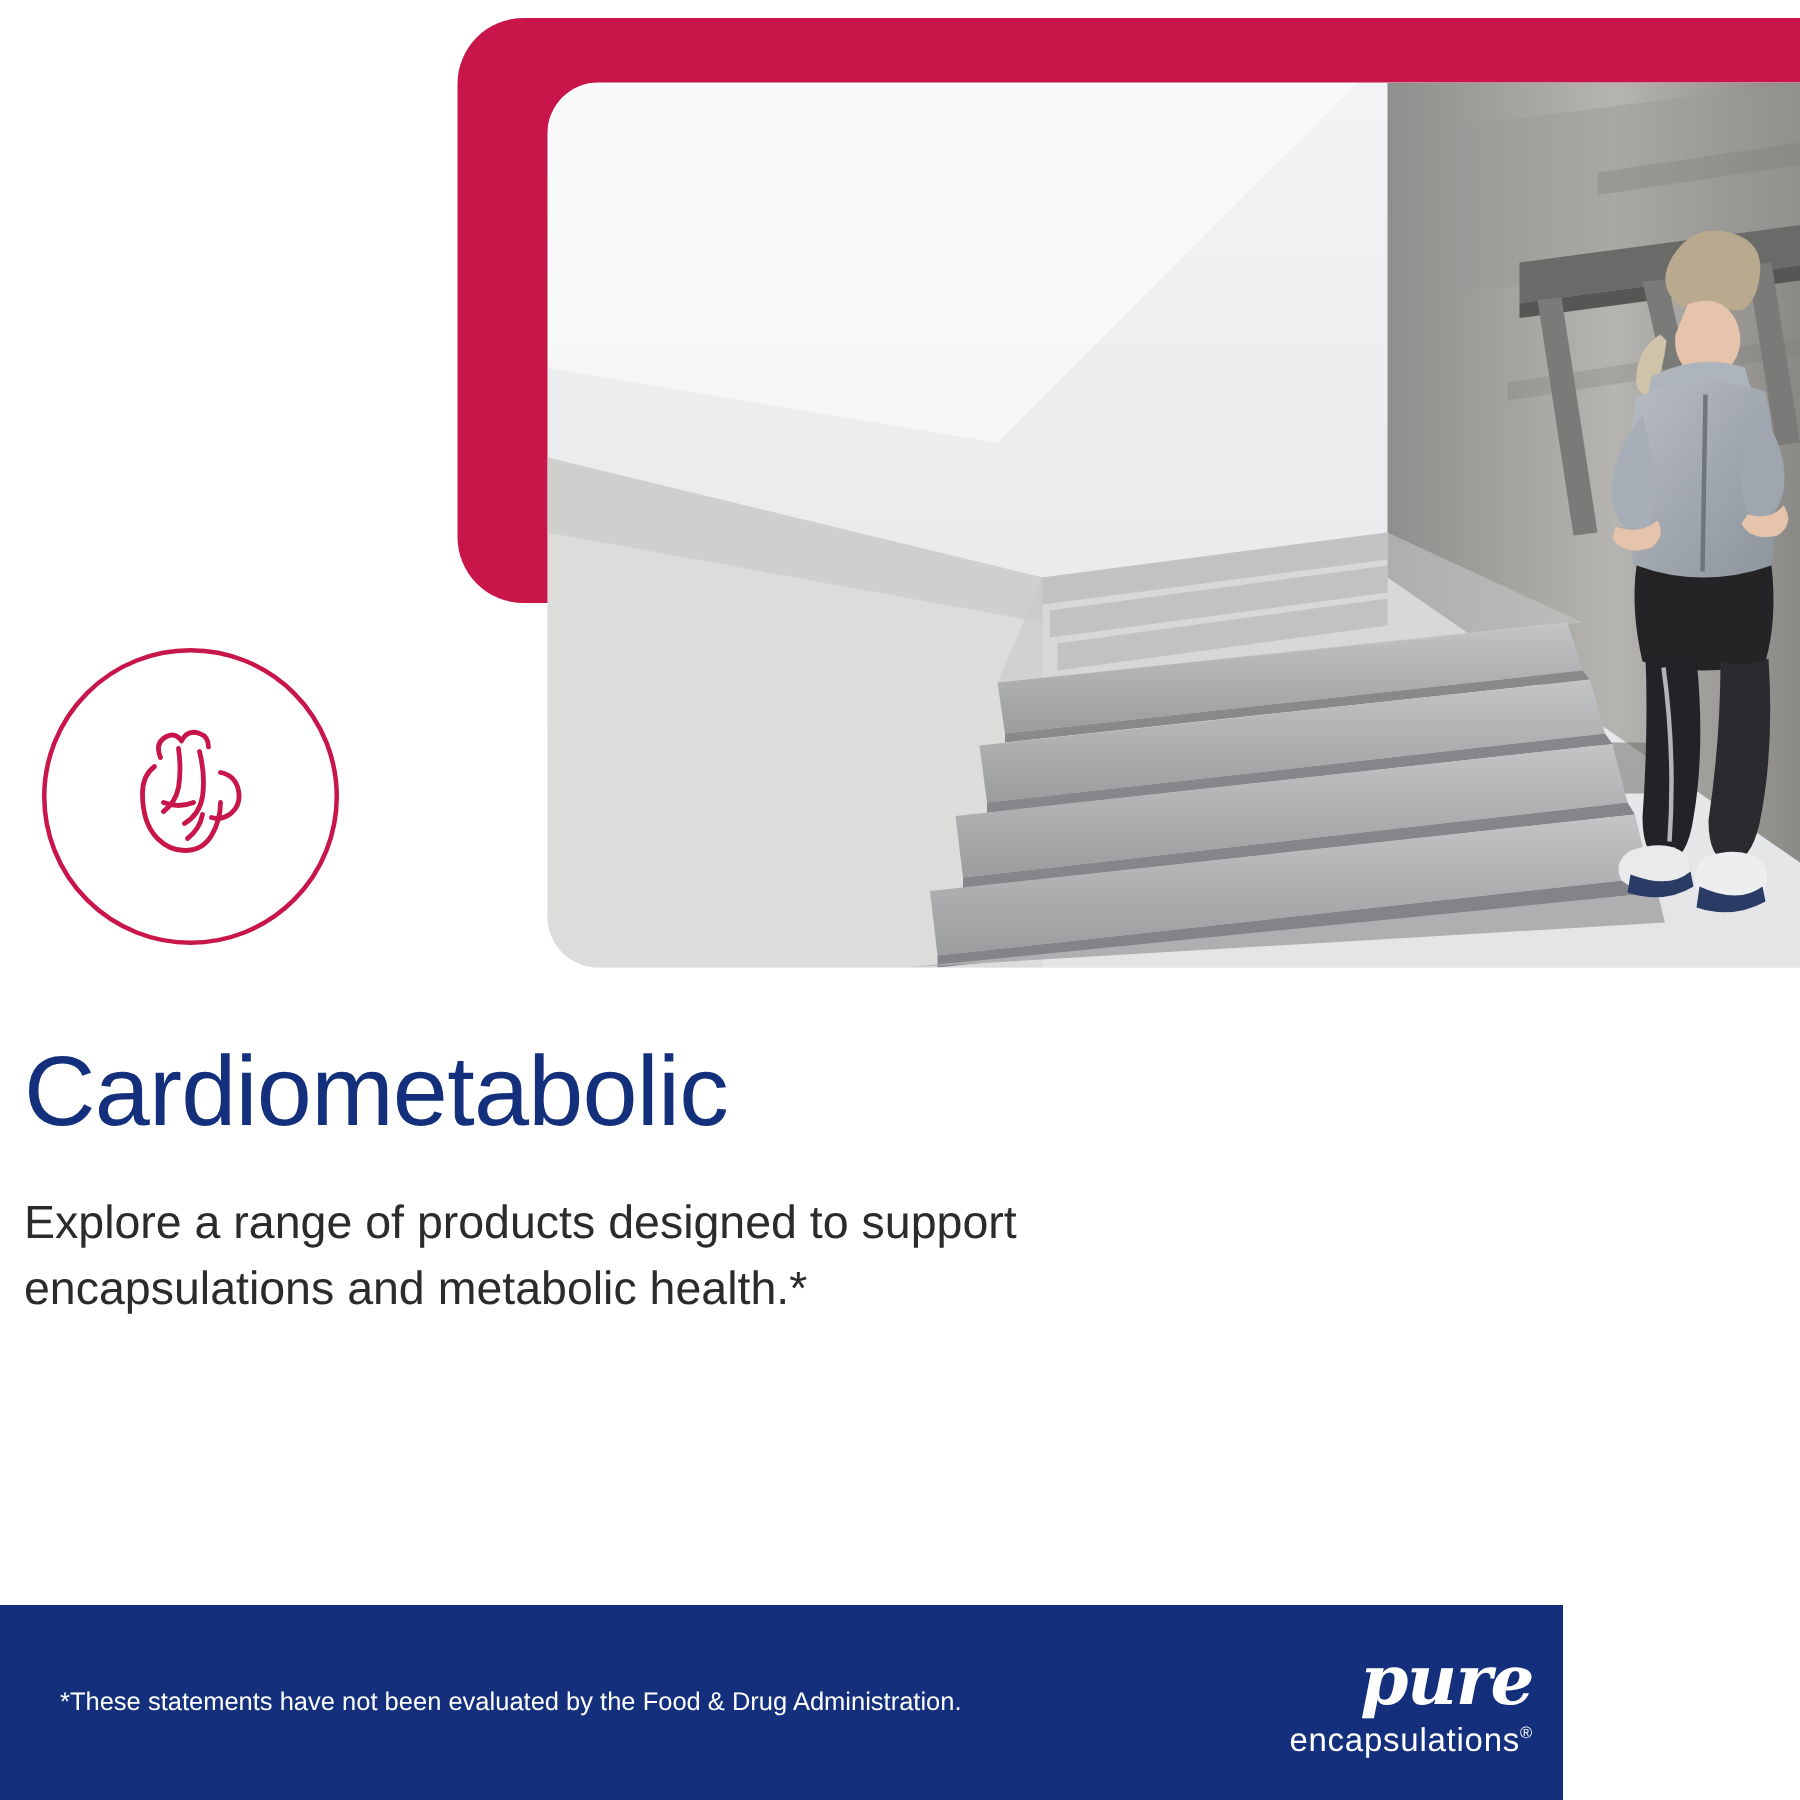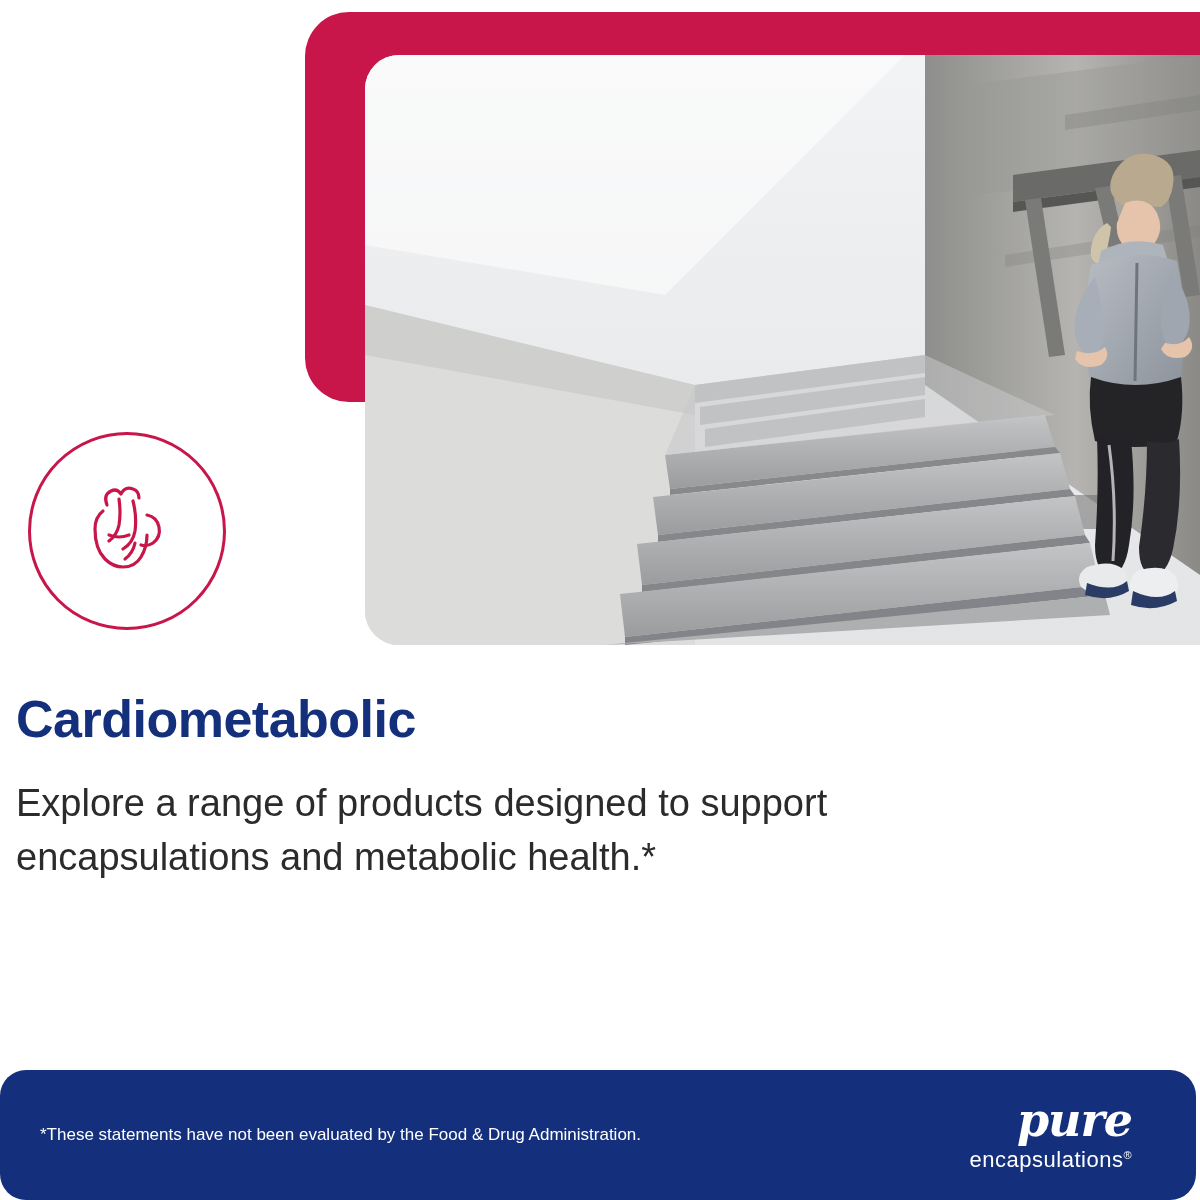--- a/index.html
+++ b/index.html
@@ -72,60 +72,59 @@
   .textblock {
     position: absolute;
     left: 0;
     top: 690px;
     width: 1200px;
   }
   .headline {
     margin: 0;
     padding: 0 28px 0 16px;
     color: #14307c;
-    font-size: 52px;
+    font-size: 66px;
     line-height: 1.14;
-    font-weight: 700;
+    font-weight: 400;
     letter-spacing: -0.5px;
   }
   .subhead {
     margin: 28px 0 0 0;
     padding: 0 40px 0 16px;
     color: #2b2b2b;
-    font-size: 38px;
+    font-size: 31px;
     line-height: 1.42;
     font-weight: 400;
   }
 
   
   .footer {
     position: absolute;
     left: 0;
     bottom: 0;
-    width: 1196px;
+    width: 1042px;
     height: 130px;
     background: #14307c;
     display: flex;
     align-items: center;
     justify-content: space-between;
-    border-radius: 26px;
   }
   .disclaimer {
     color: #ffffff;
     font-size: 17px;
     line-height: 1.55;
     padding-left: 40px;
     max-width: 780px;
   }
   .disclaimer div { white-space: nowrap; }
   .disclaimer .line2 { padding-left: 14px; }
 
   .logo {
     position: relative;
-    padding-right: 64px;
+    padding-right: 20px;
     text-align: right;
     color: #ffffff;
   }
   .logo .word {
     font-family: "DejaVu Serif", serif;
     font-style: italic;
     font-weight: bold;
     font-size: 46px;
     line-height: 1;
     letter-spacing: -1px;

